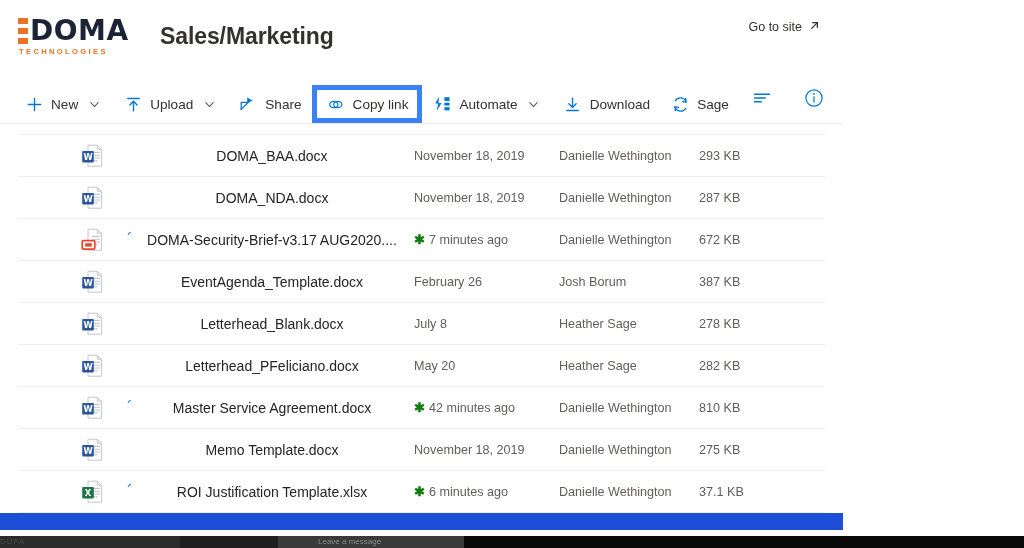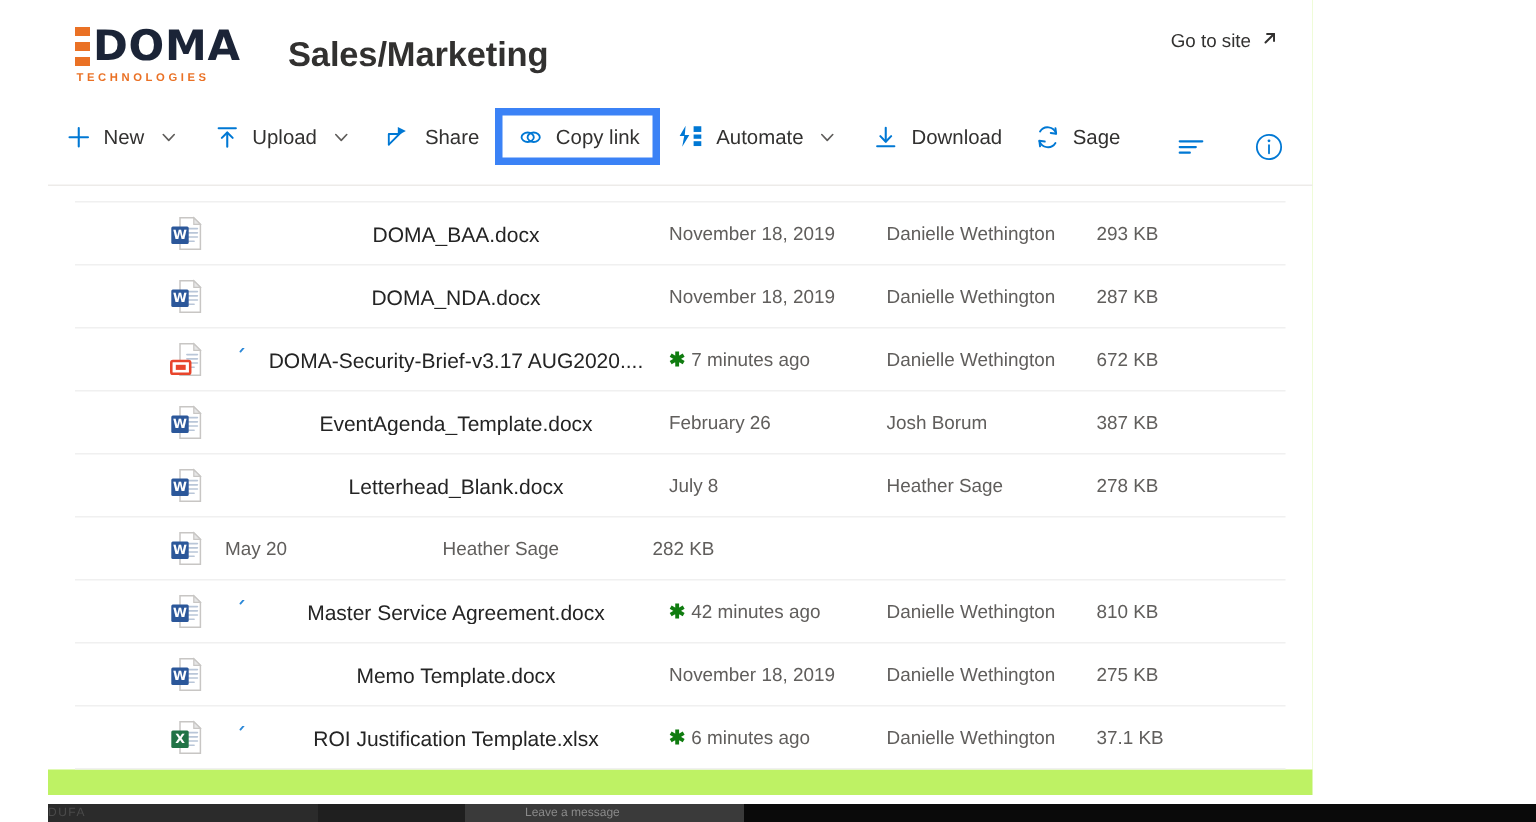--- a/index.html
+++ b/index.html
@@ -2,21 +2,21 @@
 <html><head>
 <meta charset="utf-8">
 <style>
   * { box-sizing: border-box; margin: 0; padding: 0; }
   html, body {
     width: 1024px; height: 548px;
     font-family: "Liberation Sans", sans-serif;
     background: #ffffff;
     overflow: hidden;
   }
-  #app { position: relative; width: 843px; height: 548px; background: #bef264; margin-left: 32px; }
+  #app { position: relative; width: 843px; height: 548px; background: #1d4ed8; }
 
   
   .header {
     position: relative;
     height: 72px;
     display: flex;
     align-items: center;
     padding: 0 24px 0 18px;
     background: #fff;
   }
@@ -50,22 +50,22 @@
     position: absolute; right: 22px; top: 19px;
     display: flex; align-items: center; gap: 6px;
     font-size: 12.5px; color: #323130; cursor: pointer;
   }
   .go-to-site .arrow { font-size: 13px; line-height: 1; }
 
   
   .toolbar {
     position: relative;
     height: 52px;
-    display: flex; align-items: flex-start;
-    padding-left: 0;
+    display: flex; align-items: flex-end;
+    padding-left: 14px;
     border-bottom: 1px solid #edebe9;
     background: #fff;
   }
   .tb-item {
     display: flex; align-items: center;
     height: 38px; padding: 0 9px;
     font-size: 13.6px; color: #323130;
     cursor: pointer; white-space: nowrap;
     border: 1px solid transparent;
   }
@@ -407,20 +407,21 @@
         <div class="row">
           <div class="cell-icon">
             <svg viewBox="0 0 22 24" class="ficon">
               <path d="M7 1.2 H16.2 L20.6 5.6 V22.2 H7 Z" fill="#ffffff" stroke="#c8c6c4" stroke-width="1"></path>
               <path d="M16.2 1.2 L20.6 5.6 H16.2 Z" fill="#e6e6e6" stroke="#c8c6c4" stroke-width="0.8"></path>
               <path d="M11.6 8.4 H18.6 M11.6 11.2 H18.6 M11.6 14 H18.6 M11.6 16.8 H16.4" stroke="#b9c6d8" stroke-width="1.1" stroke-linecap="round"></path>
               <rect x="1.2" y="7.0" width="11.6" height="11.6" rx="1" fill="#2b579a"></rect>
               <text x="7.0" y="15.6" font-family="DejaVu Sans, sans-serif" font-size="8.4" font-weight="700" fill="#ffffff" text-anchor="middle">W</text>
             </svg>
           </div>
+          <div class="cell-name"><span>Letterhead_PFeliciano.docx</span></div>
           <div class="cell-date">
             <span>May 20</span>
           </div>
           <div class="cell-author">Heather Sage</div>
           <div class="cell-size">282 KB</div>
         </div>
         <div class="row">
           <div class="cell-icon">
             <svg viewBox="0 0 22 24" class="ficon">
               <path d="M7 1.2 H16.2 L20.6 5.6 V22.2 H7 Z" fill="#ffffff" stroke="#c8c6c4" stroke-width="1"></path>

